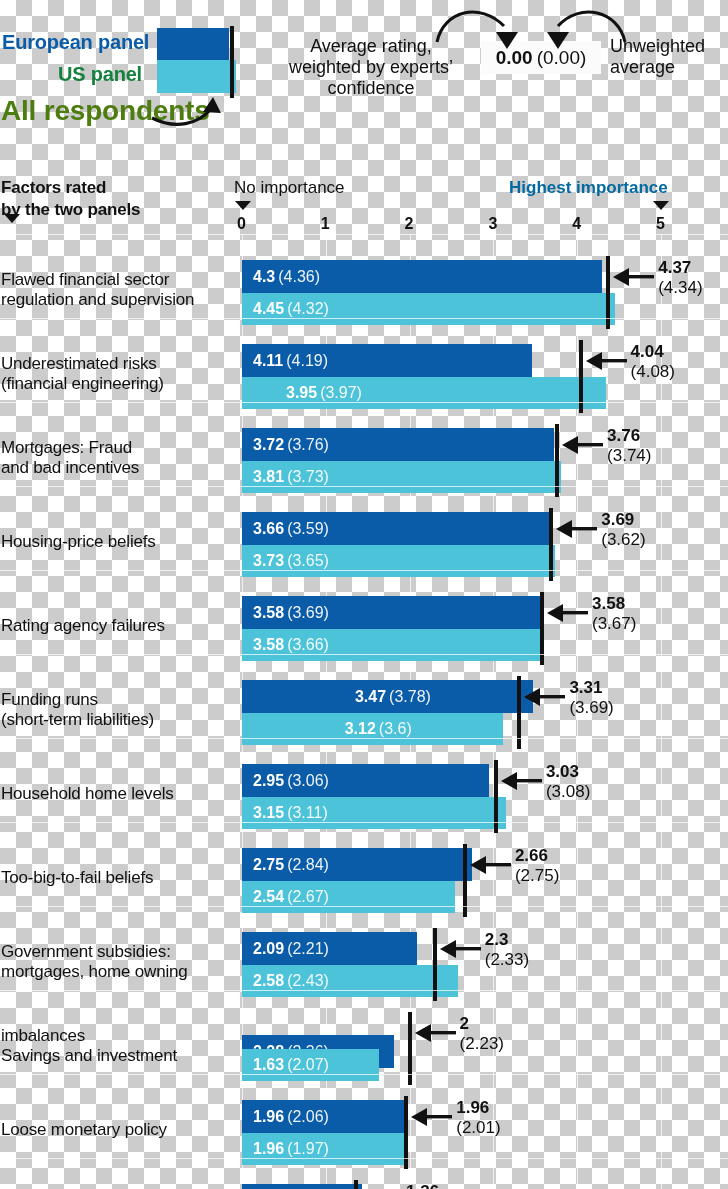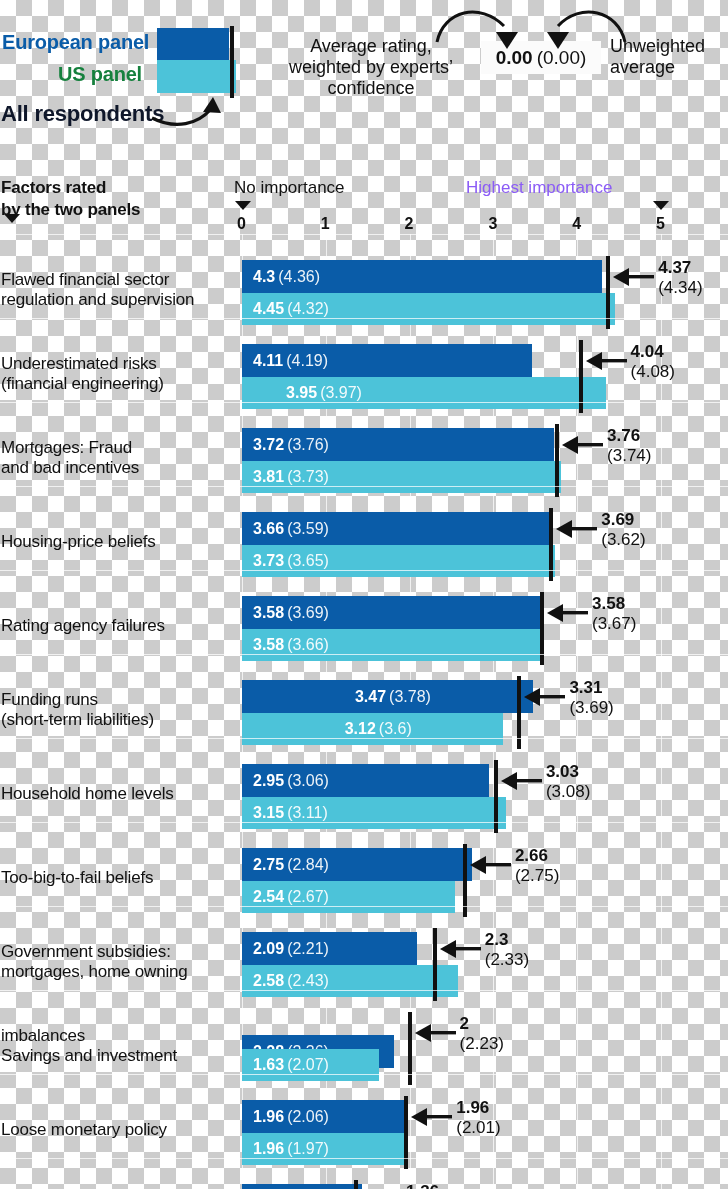--- a/index.html
+++ b/index.html
@@ -15,21 +15,21 @@
   }
   .stage{position:absolute;left:0;top:0;width:728px;height:1189px;}
 
   
   .legend-label{
     position:absolute;font-weight:bold;white-space:nowrap;
     letter-spacing:-0.2px;
   }
   #lg-eu{left:2px;top:31px;font-size:20px;color:#0a5ca8;}
   #lg-us{left:58px;top:63px;font-size:20px;color:#15803d;}
-  #lg-all{left:1px;top:101px;font-size:22px;color:#0f172a;}
+  #lg-all{left:1px;top:95px;font-size:28px;color:#4d7c0f;}
 
   .sw-dark{position:absolute;left:157px;top:28px;width:72px;height:32px;background:#0a5ca8;}
   .sw-light{position:absolute;left:157px;top:60px;width:79px;height:33px;background:#4cc3d9;}
   .sw-rule{position:absolute;left:230px;top:26px;width:4px;height:72px;background:#111;}
 
   
   .anno{position:absolute;font-size:18px;color:#111;line-height:1.16;}
   #anno-weighted{left:276px;top:36px;width:190px;text-align:center;}
   #anno-unweighted{left:610px;top:36px;width:130px;text-align:left;}
   #valuebox{
@@ -40,21 +40,21 @@
   #valuebox .b{font-weight:bold;}
   #valuebox .p{margin-left:4px;}
   .topsvg{position:absolute;left:0;top:0;width:728px;height:180px;overflow:visible;}
 
   
   #hd-factors{
     position:absolute;left:1px;top:177px;font-size:17px;font-weight:bold;
     color:#111;line-height:1.28;letter-spacing:-0.2px;
   }
   #hd-noimp{position:absolute;left:234px;top:178px;font-size:17px;color:#111;white-space:nowrap;}
-  #hd-highimp{position:absolute;left:466px;top:178px;font-size:17px;color:#8b5cf6;white-space:nowrap;}
+  #hd-highimp{position:absolute;left:509px;top:178px;font-size:17px;color:#0369a1;white-space:nowrap;font-weight:bold;}
 
   .caret{position:absolute;width:0;height:0;border-left:8px solid transparent;border-right:8px solid transparent;border-top:9px solid #111;}
   #caret-factors{left:4px;top:214px;}
   #caret-zero{left:235px;top:201px;}
   #caret-five{left:653px;top:201px;}
 
   .tick-num{position:absolute;top:215px;font-size:16px;font-weight:bold;color:#111;}
 
   
   .gridline{position:absolute;top:234px;width:1px;height:955px;background:rgba(255,255,255,0.72);}

